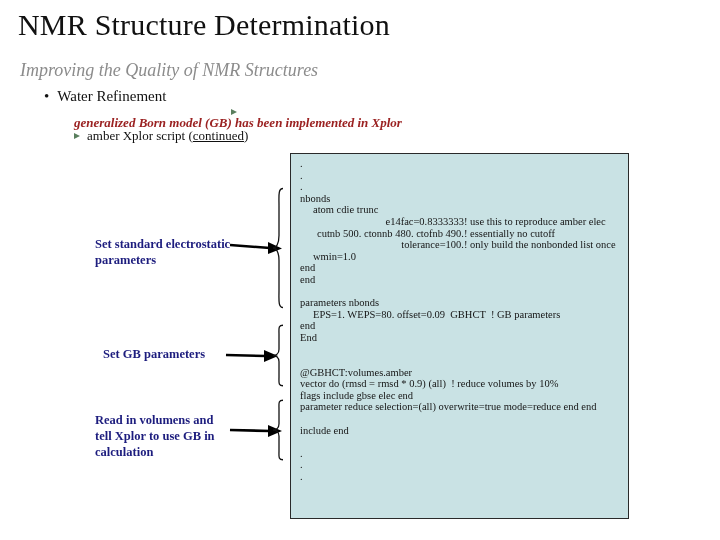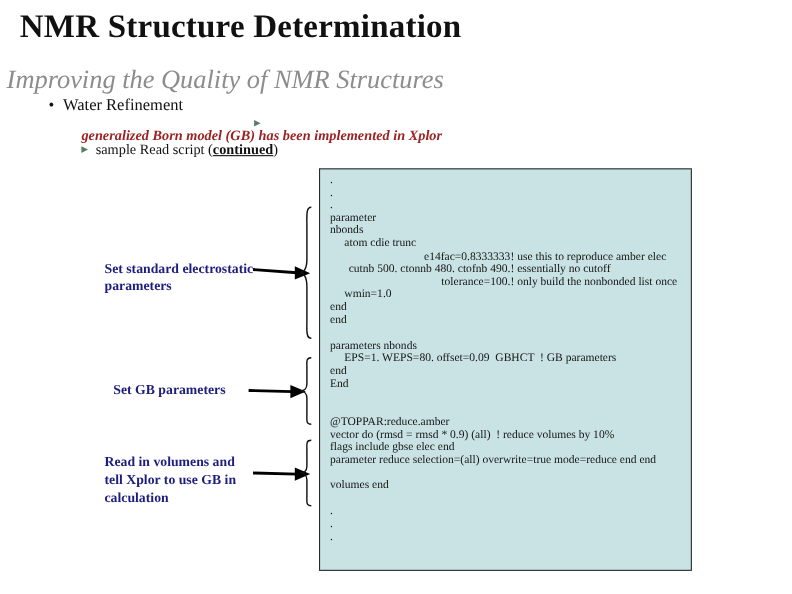--- a/index.html
+++ b/index.html
@@ -1,30 +1,30 @@
 <!DOCTYPE html>
 <html style="--text_black: #111111; --subtitle_gray: #8c8c8c; --emphasis_red: #9b2222; --label_navy: #1d1d7e; --code_box_bg: #c9e2e4; --code_box_border: #2a2a2a; --bullet_green: #5a7f5e; --arrow_black: #000000;"><head>
 <meta charset="utf-8">
 <style>
   html,body{margin:0;padding:0;background:#fff;}
   #slide{position:relative;width:720px;height:540px;background:#fff;overflow:hidden;
          font-family:"Liberation Serif",serif;color:var(--text_black,#111);}
 
   .title{position:absolute;left:18px;top:8px;font-size:30px;line-height:1.15;
-         font-weight:bold;letter-spacing:.2px;}
-  .subtitle{position:absolute;left:6px;top:60px;font-size:24px;font-style:italic;
+         font-weight:normal;letter-spacing:.2px;}
+  .subtitle{position:absolute;left:20px;top:60px;font-size:18px;font-style:italic;
             color:var(--subtitle_gray,#8c8c8c);}
   .bullet-line{position:absolute;left:44px;top:88px;font-size:15px;}
   .bullet-dot{margin-right:8px;}
   .sub-bullet{position:absolute;left:74px;font-size:13px;display:flex;align-items:center;}
   .sub-bullet .tri{width:0;height:0;border-top:3.5px solid transparent;border-bottom:3.5px solid transparent;
         border-left:6px solid var(--bullet_green,#5a7f5e);margin-right:7px;flex:0 0 auto;}
   .sb1{top:109px;color:var(--emphasis_red,#9b2222);font-weight:bold;font-style:italic;flex-direction:column;}
   .sb2{top:128px;}
-  .sb2 .u{text-decoration:underline;font-weight:bold;}
+  .sb2 .u{text-decoration:underline;}
 
   .code-box{position:absolute;left:290px;top:153px;width:339px;height:366px;
             background:var(--code_box_bg,#c9e2e4);border:1px solid var(--code_box_border,#2a2a2a);
             box-sizing:border-box;padding:4px 0 0 9px;overflow:hidden;}
   .code-line{font-size:10.5px;line-height:11.6px;min-height:11.6px;white-space:pre;color:#151515;}
   .code-line.ind{padding-left:13px;}
   .code-main.cw{display:inline-block;min-width:151px;text-align:right;}
 
   .side-label{position:absolute;font-size:12.5px;font-weight:bold;
               color:var(--label_navy,#1d1d7e);white-space:pre-line;line-height:16px;}
@@ -46,52 +46,51 @@
     <span class="bullet-dot">•</span><span>Water Refinement</span>
   </div>
 
   <div class="sub-bullet sb1">
     <span class="tri"></span>
     <span>generalized Born model (GB) has been implemented in Xplor</span>
   </div>
 
   <div class="sub-bullet sb2">
     <span class="tri"></span>
-    <span>sample Read script (</span>
+    <span>amber Xplor script (</span>
       <span class="u">continued</span>
       <span>)</span>
   </div>
 
   <div class="code-box">
     <div>
         <div class="code-line"><span class="code-main">.</span></div>
         <div class="code-line"><span class="code-main">.</span></div>
         <div class="code-line"><span class="code-main">.</span></div>
-        <div class="code-line"><span class="code-main">parameter</span></div>
         <div class="code-line"><span class="code-main">nbonds</span></div>
         <div class="code-line ind"><span class="code-main">atom cdie trunc</span></div>
         <div class="code-line ind"><span class="code-main cw">e14fac=0.8333333</span><span class="code-comment">! use this to reproduce amber elec</span></div>
         <div class="code-line ind"><span class="code-main cw">cutnb 500. ctonnb 480. ctofnb 490.</span><span class="code-comment">! essentially no cutoff</span></div>
         <div class="code-line ind"><span class="code-main cw">tolerance=100.</span><span class="code-comment">! only build the nonbonded list once</span></div>
         <div class="code-line ind"><span class="code-main">wmin=1.0</span></div>
         <div class="code-line"><span class="code-main">end</span></div>
         <div class="code-line"><span class="code-main">end</span></div>
         <div class="code-line"><span class="code-main"></span></div>
         <div class="code-line"><span class="code-main">parameters nbonds</span></div>
         <div class="code-line ind"><span class="code-main">EPS=1. WEPS=80. offset=0.09  GBHCT  ! GB parameters</span></div>
         <div class="code-line"><span class="code-main">end</span></div>
         <div class="code-line"><span class="code-main">End</span></div>
         <div class="code-line"><span class="code-main"></span></div>
         <div class="code-line"><span class="code-main"></span></div>
-        <div class="code-line"><span class="code-main">@TOPPAR:reduce.amber</span></div>
+        <div class="code-line"><span class="code-main">@GBHCT:volumes.amber</span></div>
         <div class="code-line"><span class="code-main">vector do (rmsd = rmsd * 0.9) (all)  ! reduce volumes by 10%</span></div>
         <div class="code-line"><span class="code-main">flags include gbse elec end</span></div>
         <div class="code-line"><span class="code-main">parameter reduce selection=(all) overwrite=true mode=reduce end end</span></div>
         <div class="code-line"><span class="code-main"></span></div>
-        <div class="code-line"><span class="code-main">volumes end</span></div>
+        <div class="code-line"><span class="code-main">include end</span></div>
         <div class="code-line"><span class="code-main"></span></div>
         <div class="code-line"><span class="code-main">.</span></div>
         <div class="code-line"><span class="code-main">.</span></div>
         <div class="code-line"><span class="code-main">.</span></div>
       </div>
   </div>
 
   <div class="side-label lbl1">Set standard electrostatic
 parameters</div>
   <div class="side-label lbl2">Set GB parameters</div>

